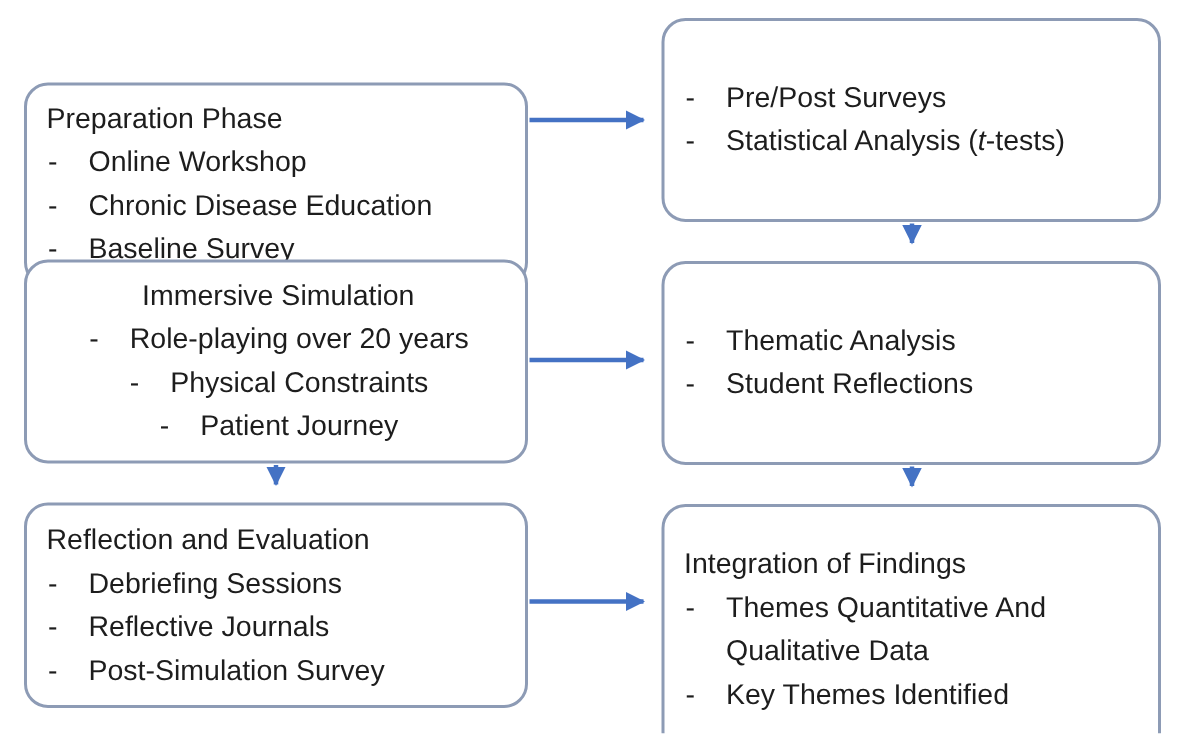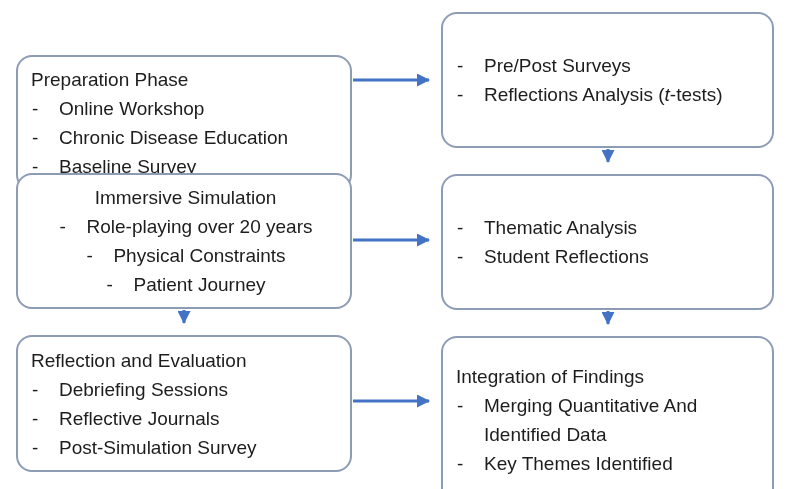--- a/index.html
+++ b/index.html
@@ -96,21 +96,21 @@
     </div>
   </div>
 
   <div class="box b-quant">
     <div class="li">
       <span class="dash">-</span>
       <span class="li-text">Pre/Post Surveys</span>
     </div>
     <div class="li">
       <span class="dash">-</span>
-      <span class="li-text"><span>Reflections Analysis (</span><span class="it">t</span><span>-tests)</span></span>
+      <span class="li-text"><span>Statistical Analysis (</span><span class="it">t</span><span>-tests)</span></span>
     </div>
   </div>
 
   <div class="box b-imm">
     <div class="box-title">Immersive Simulation</div>
     <div class="li">
       <span class="dash">-</span>
       <span class="li-text">Role-playing over 20 years</span>
     </div>
     <div class="li">
@@ -147,21 +147,21 @@
     <div class="li">
       <span class="dash">-</span>
       <span class="li-text">Post-Simulation Survey</span>
     </div>
   </div>
 
   <div class="box b-integ">
     <div class="box-title">Integration of Findings</div>
     <div class="li">
       <span class="dash">-</span>
-      <span class="li-text">Merging Quantitative And Identified Data</span>
+      <span class="li-text">Themes Quantitative And Qualitative Data</span>
     </div>
     <div class="li">
       <span class="dash">-</span>
       <span class="li-text">Key Themes Identified</span>
     </div>
   </div>
 
 </div>
 
 </body></html>

